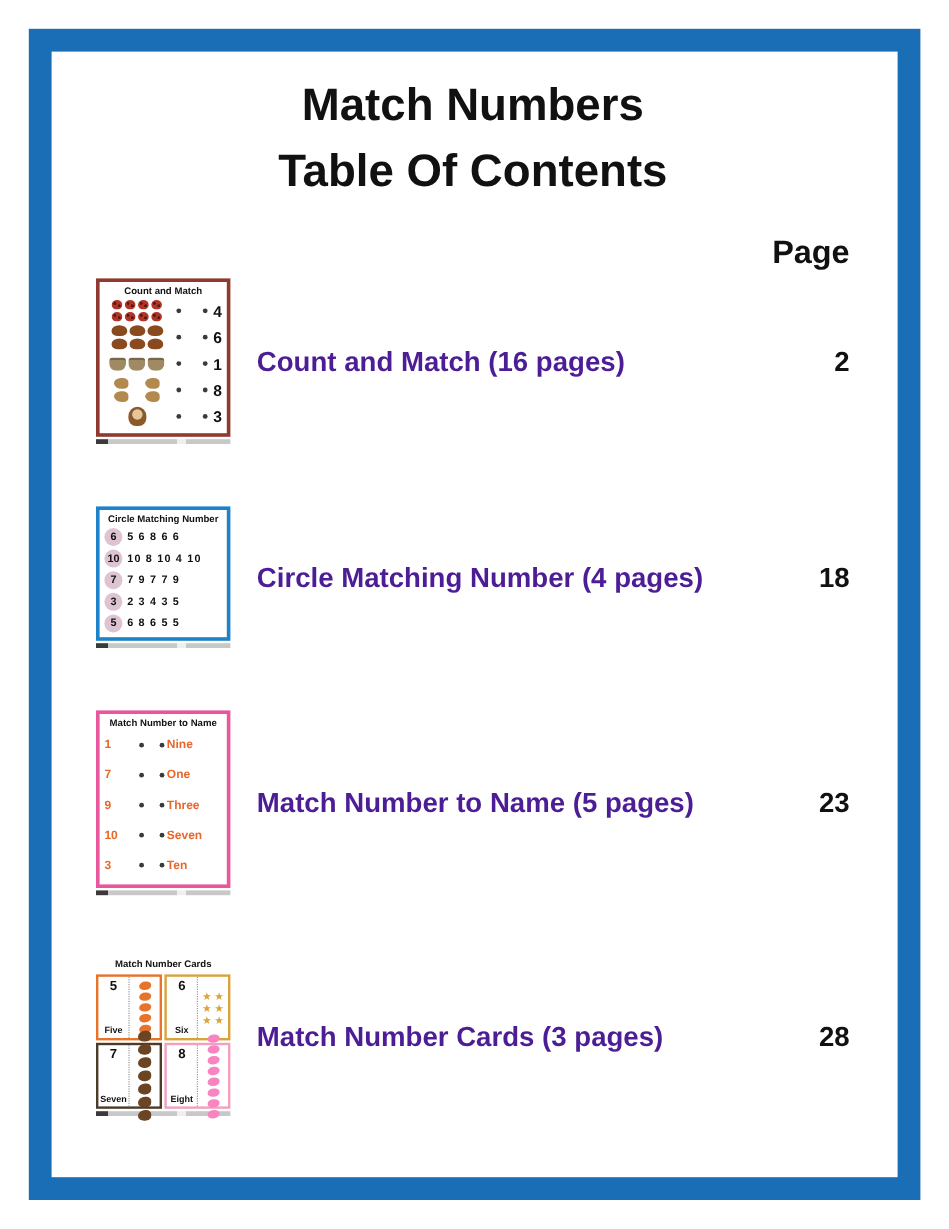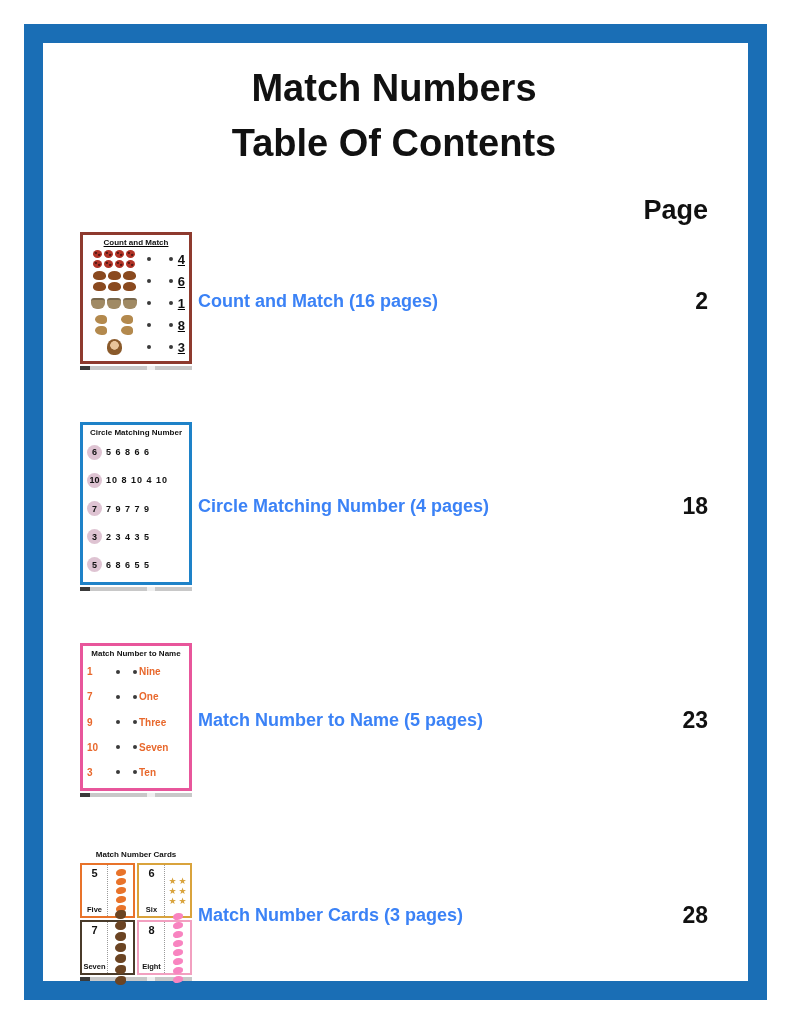--- a/index.html
+++ b/index.html
@@ -8,21 +8,21 @@
   .frame{position:absolute;inset:24px;border:19px solid #1a6eb5;box-sizing:border-box;
          padding:18px 40px 20px 37px;display:flex;flex-direction:column;background:#fff;}
 
   
   .title{margin:0;text-align:center;font-size:38px;line-height:55px;font-weight:bold;color:#111;}
   .page-col-header{text-align:right;font-size:27px;font-weight:bold;color:#111;margin:24px 0 6px;}
 
   
   .entry{display:flex;align-items:center;margin-bottom:52px;}
   .entry:last-child{margin-bottom:0;}
-  .entry-label{flex:1;margin-left:6px;font-size:18px;font-weight:bold;color:#3b82f6;}
+  .entry-label{flex:1;margin-left:22px;font-size:23px;font-weight:bold;color:#4c1d95;}
   .entry-page{width:60px;text-align:right;font-size:23px;font-weight:bold;color:#111;}
 
   
   .thumb{width:112px;flex:none;}
   .tbox{border:3px solid #888;box-sizing:border-box;display:flex;flex-direction:column;
         padding:3px 4px;background:#fff;}
   .tb-title{text-align:center;font-size:8px;font-weight:bold;color:#111;line-height:10px;}
   .thumb-footer{height:4px;margin-top:2px;
         background:linear-gradient(90deg,#3a3a3a 0 10px,#c8c8c8 10px 60%,#efefef 60% 67%,#c8c8c8 67% 100%);}
   .dot{display:inline-block;width:4px;height:4px;border-radius:50%;background:#3a3a3a;flex:none;}
@@ -43,21 +43,21 @@
   .basket{width:14px;height:11px;border-radius:3px 3px 6px 6px;margin:1px;
      border-top:2px solid rgba(0,0,0,.25);box-sizing:border-box;}
   .bird{width:12px;height:9px;border-radius:55% 45% 40% 60%;margin:1px 7px;}
   .monkey{width:15px;height:16px;border-radius:50% 50% 42% 42%;
      background:radial-gradient(circle at 50% 40%,#e8c49a 4px,#8a5a2b 4.6px);}
   .fish{width:10px;height:7px;border-radius:55% 40% 55% 40%;margin:1px;}
   .hedgehog{width:11px;height:9px;border-radius:60% 40% 50% 50%;margin:1px;}
   .star{font-size:9px;line-height:10px;margin:0 1px;background:transparent;}
 
   
-  .t2 .tbox{height:163px;}
+  .t2 .tbox{height:112px;}
   .t2-row{flex:1;display:flex;align-items:center;gap:4px;}
   .t2-target{width:15px;height:15px;border-radius:50%;background:#dec3d2;flex:none;
      display:flex;align-items:center;justify-content:center;font-size:9px;font-weight:bold;color:#111;}
   .t2-options{font-size:9px;font-weight:bold;color:#111;letter-spacing:1px;white-space:nowrap;}
 
   
   .t3 .tbox{height:148px;}
   .t3-row{flex:1;display:flex;align-items:center;justify-content:space-between;}
   .t3-num{font-size:10px;font-weight:bold;width:16px;}
   .t3-right{display:flex;align-items:center;gap:2px;width:52px;}
@@ -82,21 +82,21 @@
 
     <h1 class="title">
       <span>Match Numbers</span><br>
       <span>Table Of Contents</span>
     </h1>
 
     <div class="page-col-header">Page</div>
 
     <div class="entry">
       <div class="thumb t1">
-        <div class="tbox" style="border-color: rgb(142, 58, 46); text-decoration: underline;">
+        <div class="tbox" style="border-color: rgb(142, 58, 46);">
           <div class="tb-title">Count and Match</div>
 
           <div class="t1-row">
             <span class="t1-group">
                 <span class="shape ladybug" style="background-color: rgb(178, 51, 39);"></span>
                 <span class="shape ladybug" style="background-color: rgb(178, 51, 39);"></span>
                 <span class="shape ladybug" style="background-color: rgb(178, 51, 39);"></span>
                 <span class="shape ladybug" style="background-color: rgb(178, 51, 39);"></span>
                 <span class="shape ladybug" style="background-color: rgb(178, 51, 39);"></span>
                 <span class="shape ladybug" style="background-color: rgb(178, 51, 39);"></span>

